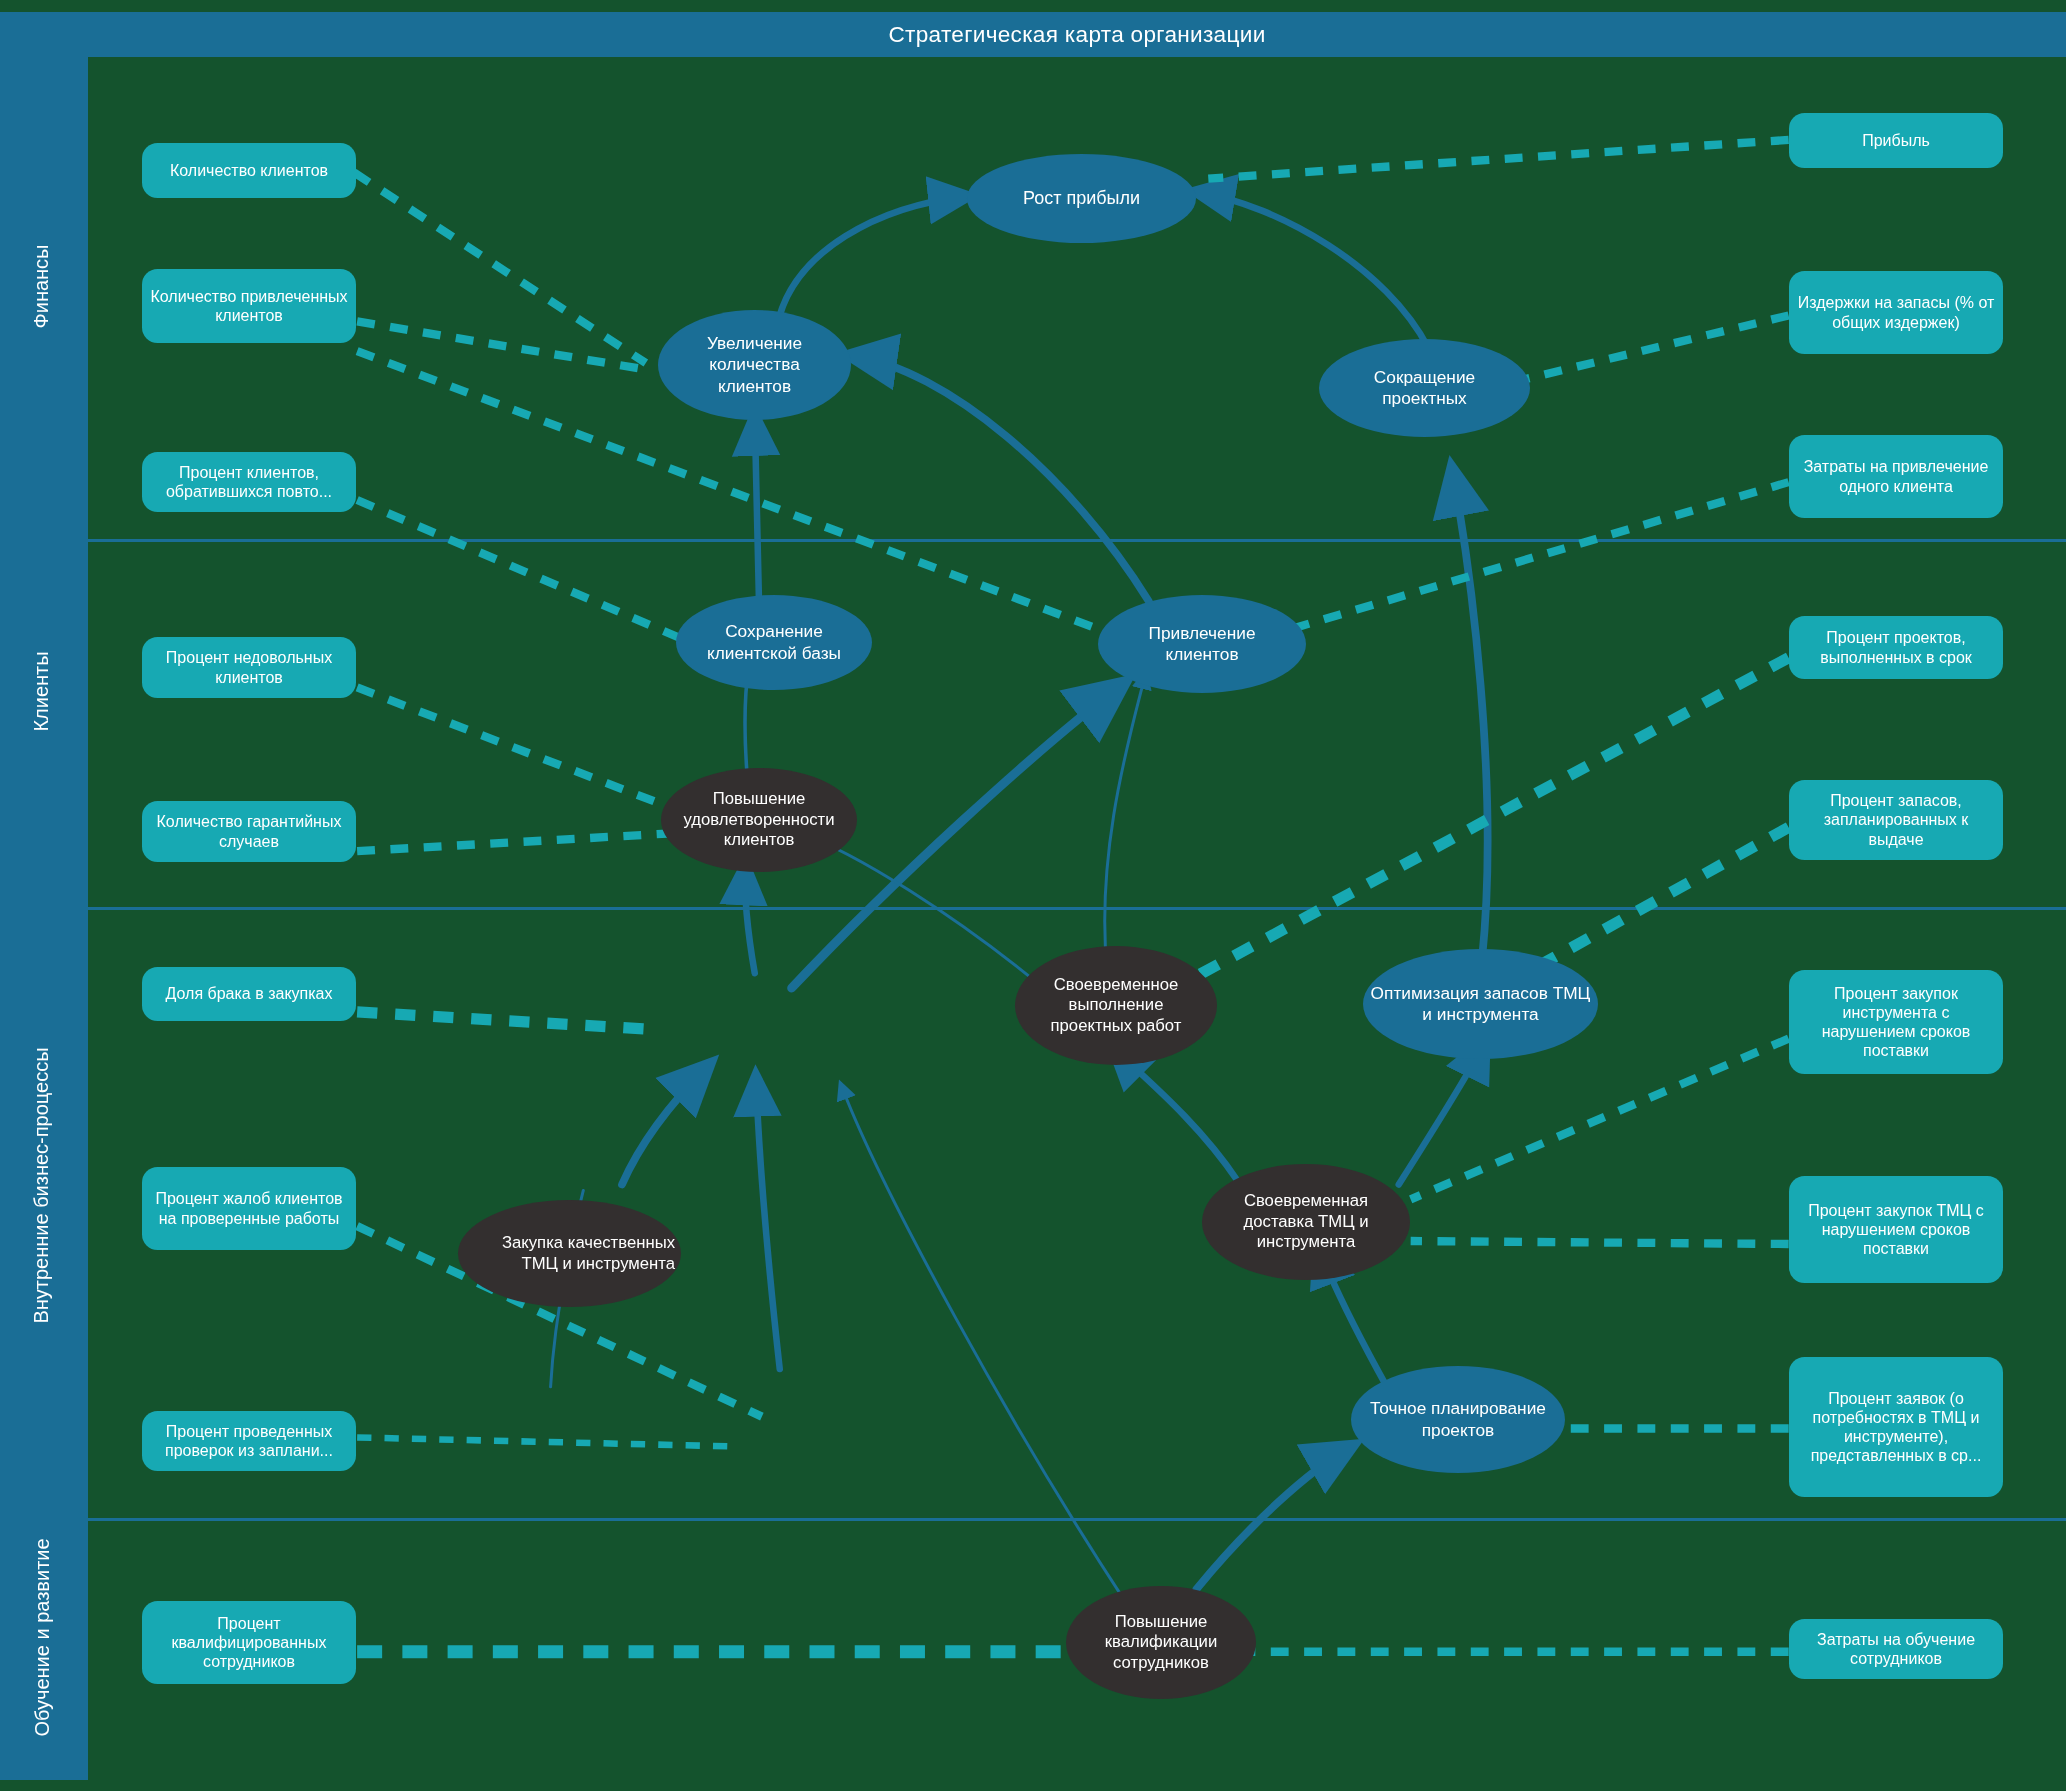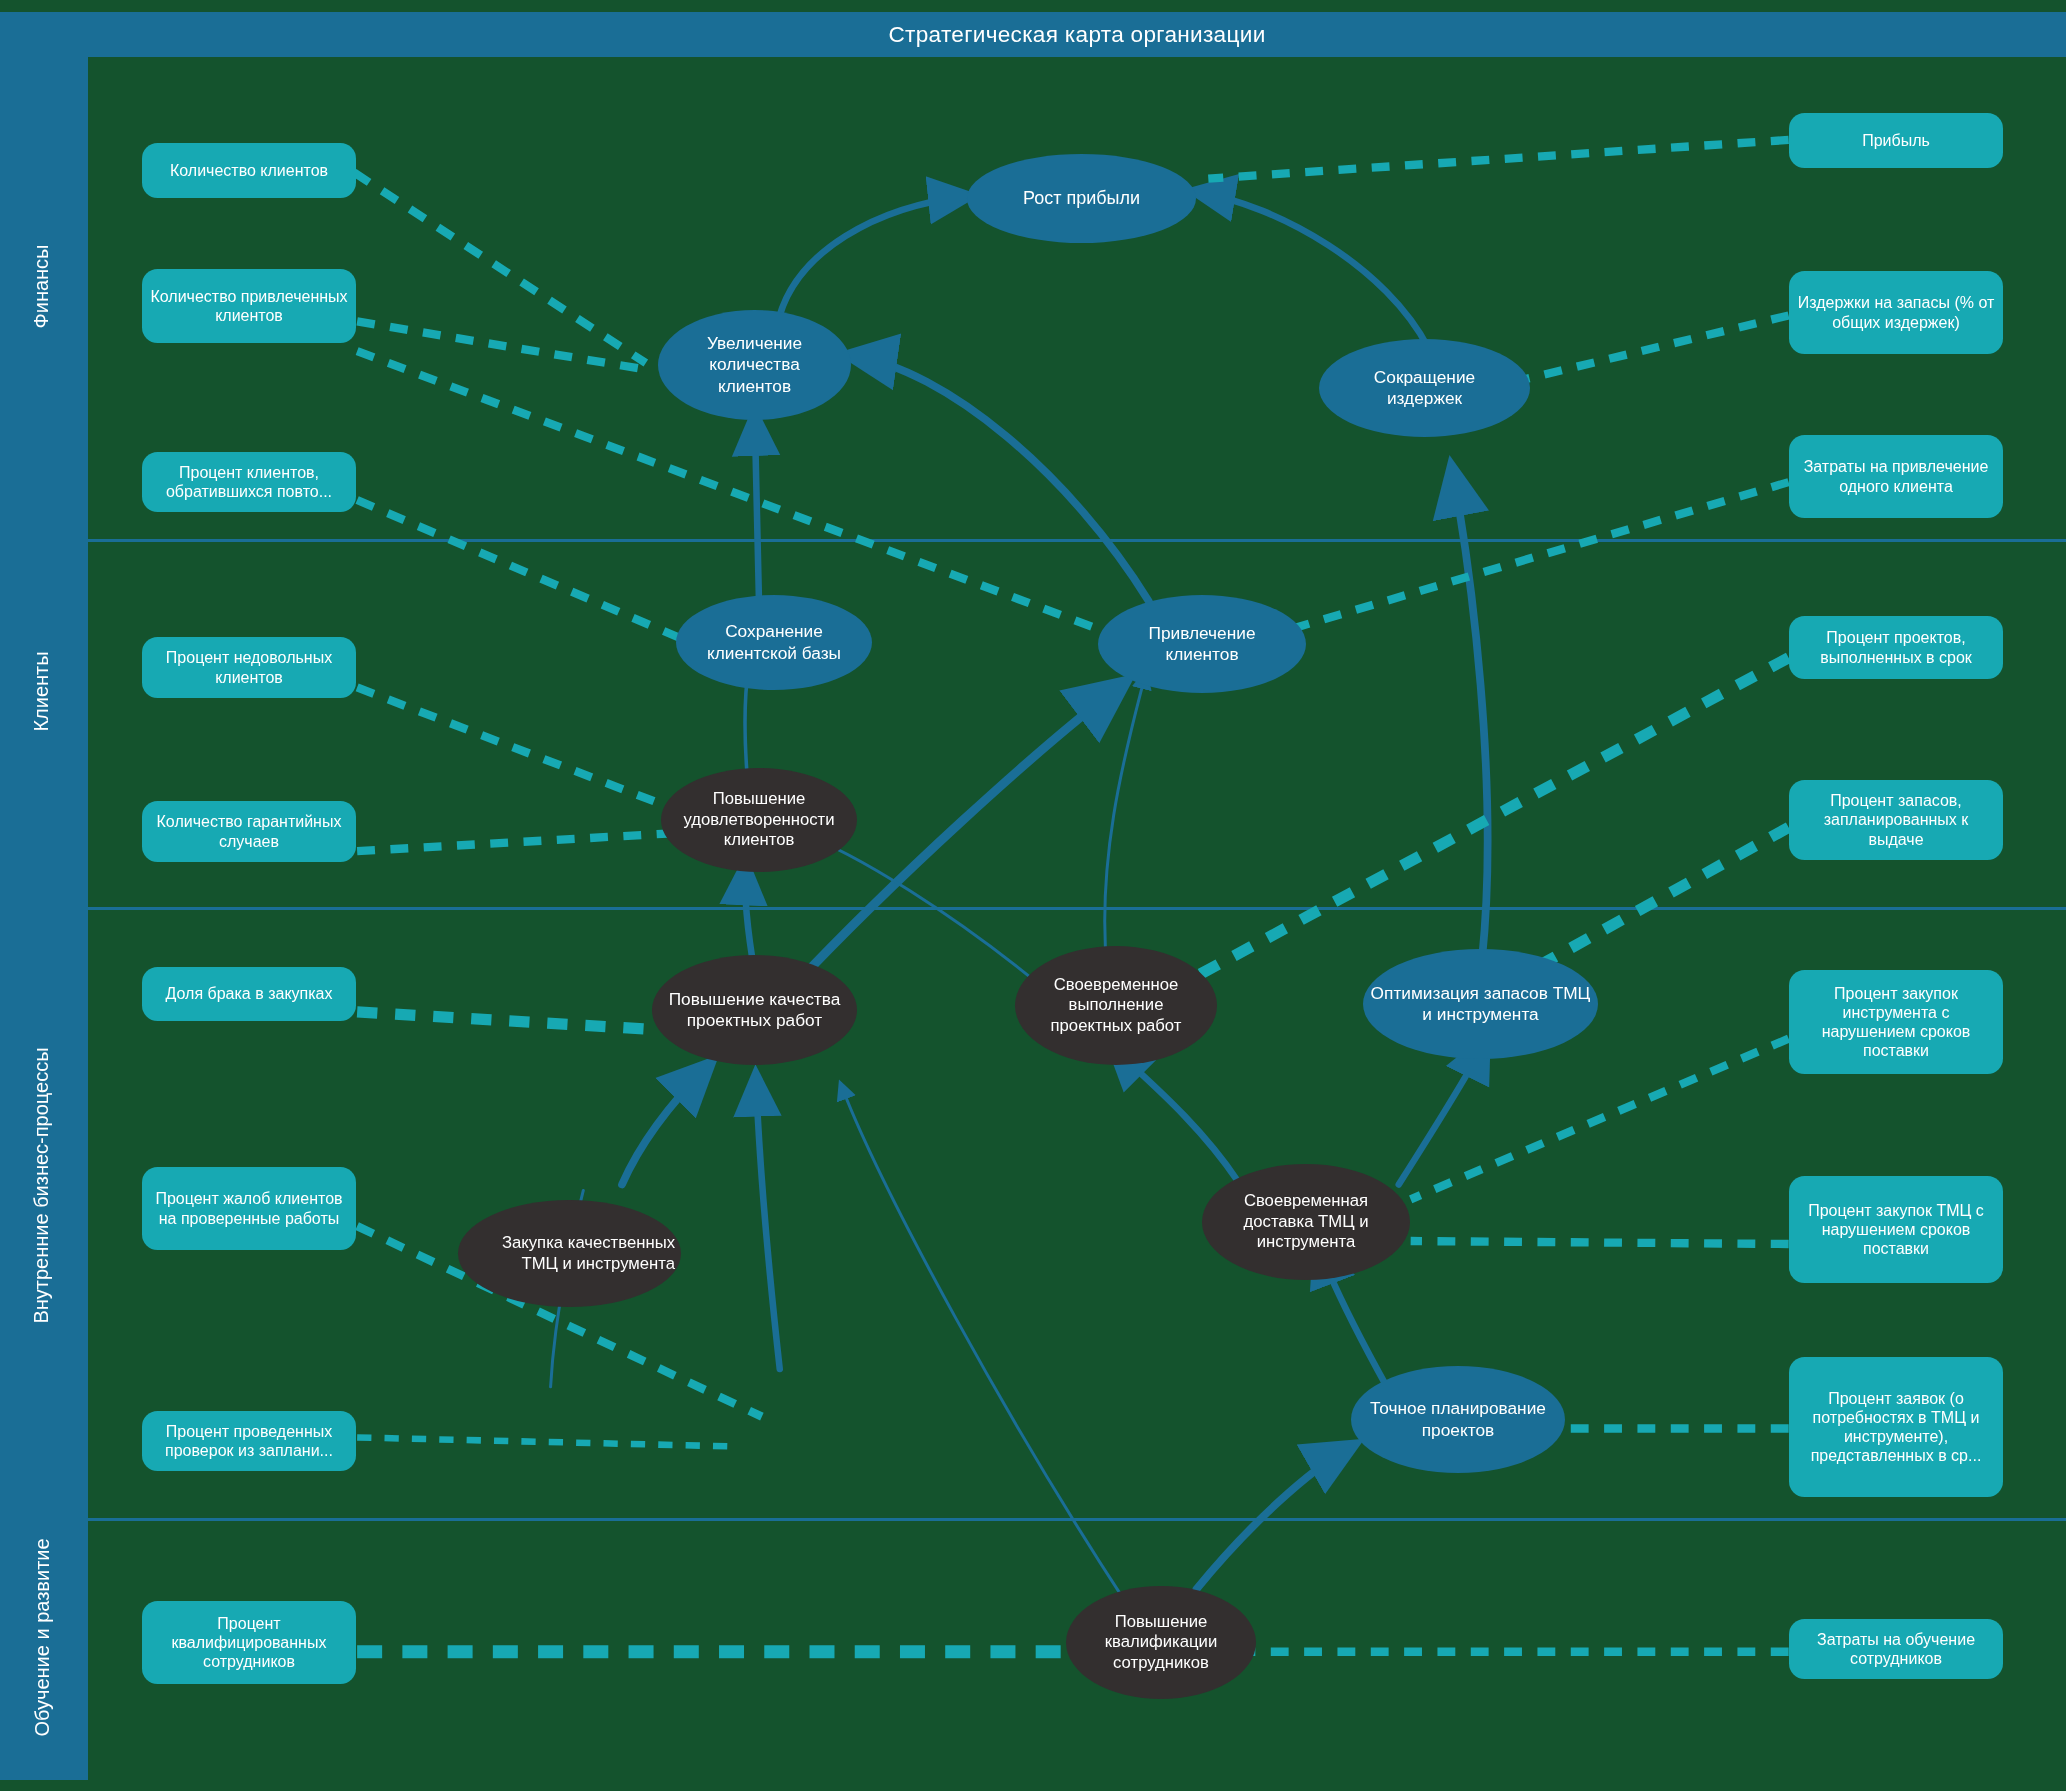--- a/index.html
+++ b/index.html
@@ -135,38 +135,35 @@
 
   <div class="node ellipse e-blue" style="left:967px;top:154px;width:229px;height:89px;font-size:18px;">
     <span>Рост прибыли</span>
   </div>
 
   <div class="node ellipse e-blue" style="left:658px;top:310px;width:193px;height:110px;font-size:17.3px;padding:0 15.5px;">
     <span>Увеличение количества клиентов</span>
   </div>
 
   <div class="node ellipse e-blue" style="left:1319px;top:339px;width:211px;height:98px;font-size:17.3px;padding:0 15.5px;">
-    <span>Сокращение издержек</span>
+    <span>Сокращение проектных</span>
   </div>
 
   <div class="node ellipse e-blue" style="left:676px;top:595px;width:196px;height:95px;font-size:17.3px;padding:0 9.5px;">
     <span>Сохранение клиентской базы</span>
   </div>
 
   <div class="node ellipse e-blue" style="left:1098px;top:595px;width:208px;height:98px;font-size:17.3px;padding:0 18px;">
     <span>Привлечение клиентов</span>
   </div>
 
   <div class="node ellipse e-dark" style="left:661px;top:768px;width:196px;height:104px;font-size:16.7px;padding:0 13px;">
     <span>Повышение удовлетворенности клиентов</span>
   </div>
 
-  <div class="node ellipse e-dark" style="left:652px;top:955px;width:205px;height:110px;font-size:17.3px;padding:0 6px;">
-    <span>Повышение качества проектных работ</span>
-  </div>
 
   <div class="node ellipse e-dark" style="left:1015px;top:946px;width:202px;height:119px;font-size:16.7px;padding:0 13px;">
     <span>Своевременное выполнение проектных работ</span>
   </div>
 
   <div class="node ellipse e-blue" style="left:1363px;top:949px;width:235px;height:110px;font-size:17.3px;padding:0 4.8px;">
     <span>Оптимизация запасов ТМЦ и инструмента</span>
   </div>
 
   <div class="node ellipse e-dark" style="left:458px;top:1200px;width:223px;height:107px;font-size:16.7px;padding:0 6px;text-align:right;">

